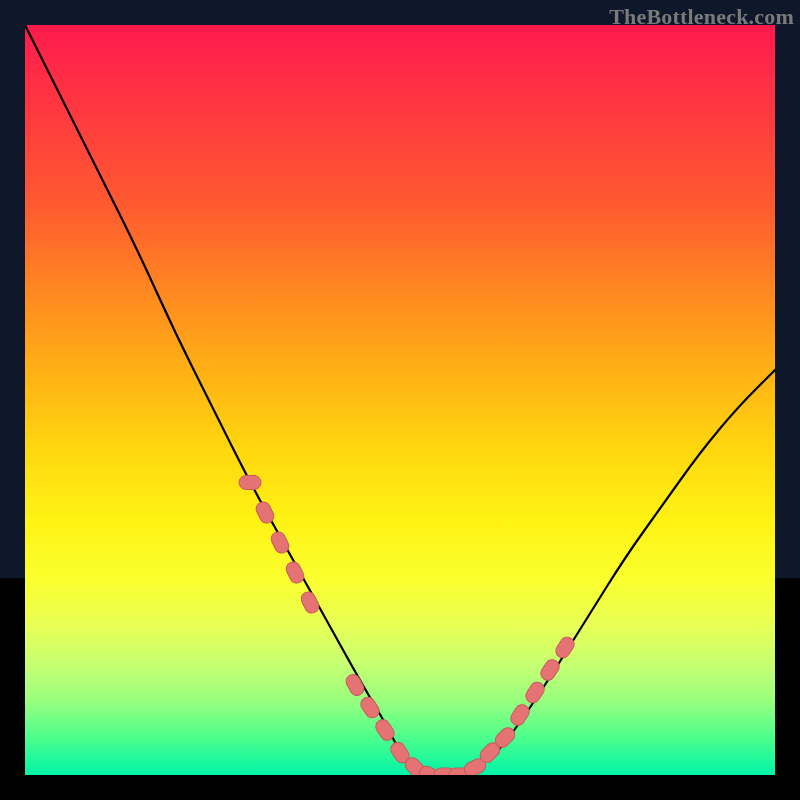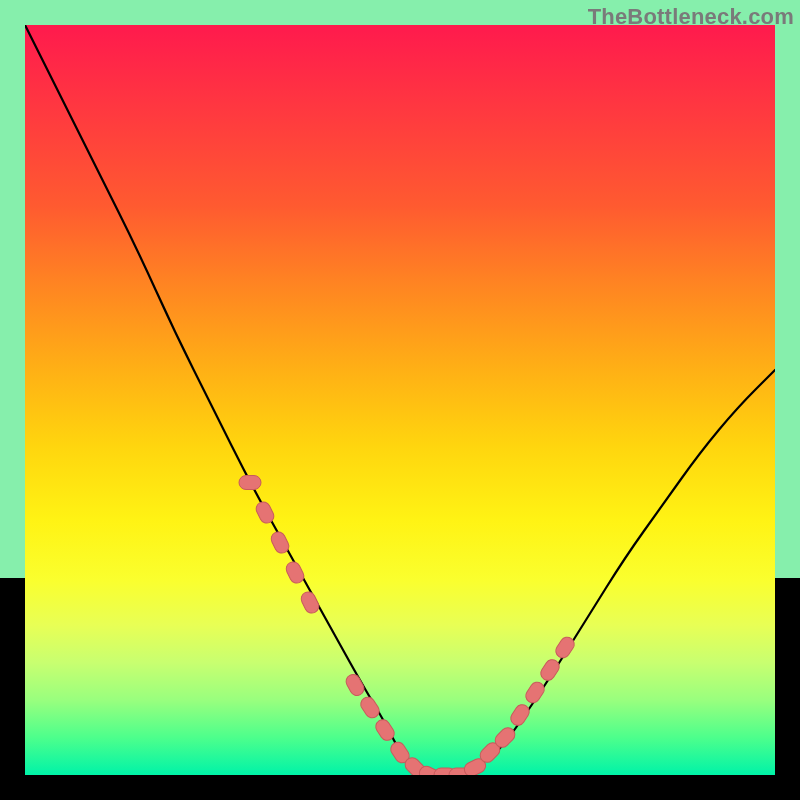--- a/index.html
+++ b/index.html
@@ -8,21 +8,22 @@
     background: #000;
     width: 800px;
     height: 800px;
     overflow: hidden;
     font-family: Arial, Helvetica, sans-serif;
   }
   .frame {
     position: relative;
     width: 800px;
     height: 578px;
-    background: #86efac;
+    background: #0f172a;
+    font-family: Liberation Serif, serif;
   }
   .plot-area {
     position: absolute;
     left: 25px;
     top: 25px;
     width: 750px;
     height: 750px;
     background: linear-gradient(to bottom,
       #ff1a4d 0%,
       #ff3a3f 12%,

